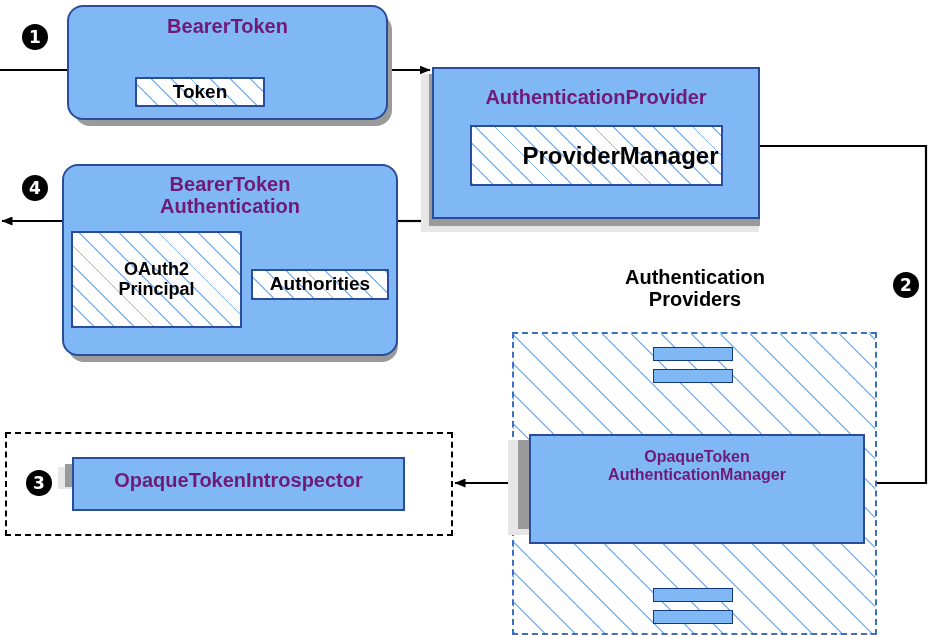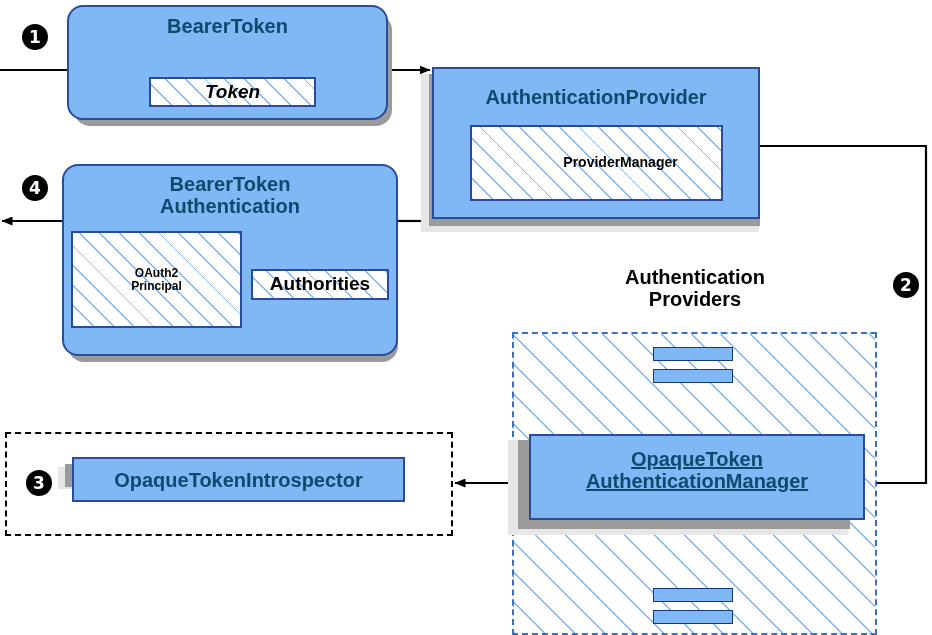--- a/index.html
+++ b/index.html
@@ -34,21 +34,21 @@
     pointer-events: none;
   }
   .html-layer > * { pointer-events: auto; }
 
   
   .node {
     position: absolute;
     box-sizing: border-box;
     background: #7FB8F5;
     border: 2px solid #2B4C9B;
-    color: #0c4a6e;
+    color: #701a75;
     font-weight: bold;
     text-align: center;
     line-height: 1.12;
   }
   .node.rounded { border-radius: 16px; }
 
   .shadow {
     position: absolute;
     background: #9a9a9a;
     z-index: 0;
@@ -188,57 +188,57 @@
     <div class="mini-bar" style="left:653px; top:347px; width:80px; height:14px;"></div>
     <div class="mini-bar" style="left:653px; top:369px; width:80px; height:14px;"></div>
 
     <div class="mini-bar" style="left:653px; top:588px; width:80px; height:14px;"></div>
     <div class="mini-bar" style="left:653px; top:610px; width:80px; height:14px;"></div>
 
     <div class="shadow rounded" style="left:74px; top:14px; width:318px; height:112px;"></div>
     <div class="node rounded" style="left:67px; top:5px; width:321px; height:115px; padding-top:8px; font-size:20px;">
       <span class="title">BearerToken</span>
     </div>
-    <div class="field" style="left:149px; top:77px; width:167px; height:30px; font-size:19px;font-style:italic;">
+    <div class="field" style="left:135px; top:77px; width:130px; height:30px; font-size:19px;">
       <span>Token</span>
     </div>
 
     <div class="shadow2" style="left:421px; top:74px; width:338px; height:158px;"></div>
     <div class="shadow" style="left:429px; top:74px; width:331px; height:152px;"></div>
     <div class="node" style="left:432px; top:67px; width:328px; height:152px; padding-top:17px; font-size:20px;">
       <span class="title">AuthenticationProvider</span>
     </div>
-    <div class="field" style="left:470px; top:125px; width:253px; height:76px; font-size:14px;padding-left:48px;">
+    <div class="field" style="left:470px; top:125px; width:253px; height:61px; font-size:24px;padding-left:48px;">
       <span>ProviderManager</span>
     </div>
 
     <div class="shadow rounded" style="left:68px; top:173px; width:330px; height:189px;"></div>
     <div class="node rounded" style="left:62px; top:164px; width:336px; height:192px; padding-top:7px; font-size:20px;">
       <span class="title">BearerToken</span>
       <span class="title">Authentication</span>
     </div>
-    <div class="field" style="left:71px; top:231px; width:171px; height:97px; font-size:12px; flex-direction:column;">
+    <div class="field" style="left:71px; top:231px; width:171px; height:97px; font-size:18px; flex-direction:column;">
       <span>OAuth2</span>
       <span>Principal</span>
     </div>
     <div class="field" style="left:251px; top:269px; width:138px; height:31px; font-size:19px;">
       <span>Authorities</span>
     </div>
 
     <div class="shadow2" style="left:508px; top:440px; width:340px; height:95px;"></div>
     <div class="shadow" style="left:518px; top:440px; width:332px; height:89px;"></div>
-    <div class="node" style="left:529px; top:434px; width:336px; height:86px; padding-top:12px; font-size:20px;text-decoration:underline;">
+    <div class="node" style="left:529px; top:434px; width:336px; height:110px; padding-top:12px; font-size:16px;">
       <span class="title">OpaqueToken</span>
       <span class="title">AuthenticationManager</span>
     </div>
 
     <div class="dashed-black" style="left:5px; top:432px; width:448px; height:104px;"></div>
     <div class="shadow2" style="left:58px; top:467px; width:340px; height:22px;"></div>
     <div class="shadow" style="left:65px; top:464px; width:333px; height:23px;"></div>
-    <div class="node" style="left:72px; top:457px; width:333px; height:45px; padding-top:10px; font-size:20px;">
+    <div class="node" style="left:72px; top:457px; width:333px; height:54px; padding-top:10px; font-size:20px;">
       <span class="title">OpaqueTokenIntrospector</span>
     </div>
 
     <div class="step" style="left:22px; top:24px;">1</div>
     <div class="step" style="left:893px; top:272px;">2</div>
     <div class="step" style="left:26px; top:470px;">3</div>
     <div class="step" style="left:22px; top:175px;">4</div>
 
   </div>
 </div>

